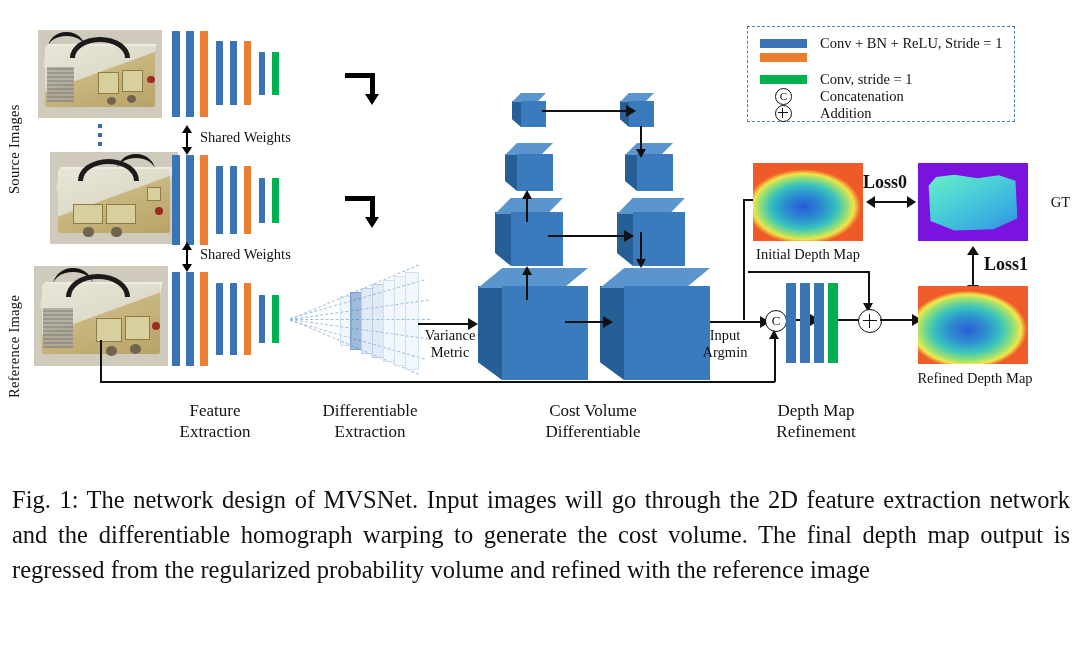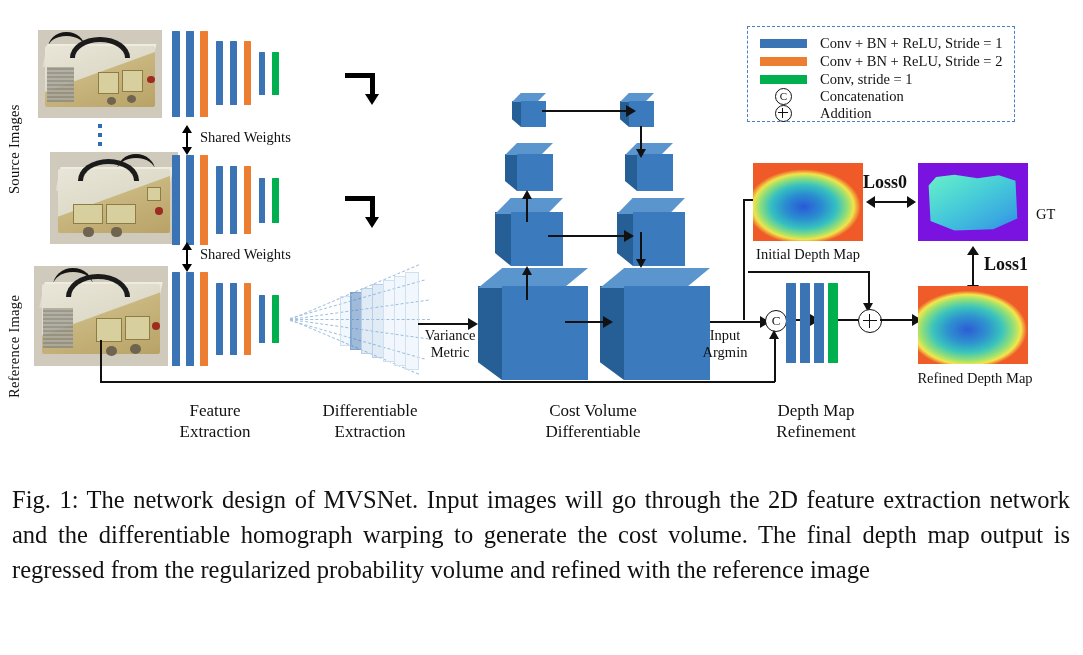--- a/index.html
+++ b/index.html
@@ -511,21 +511,21 @@
     <div style="position:absolute; left:743px; top:199px; width:12px; height:1.6px; background:#111;"></div>
     <div class="head" style="position:absolute; left:753px; top:194px; border-top:6px solid transparent; border-bottom:6px solid transparent; border-left:10px solid #111; width:0;height:0;"></div>
   </div>
 
   <div class="depthmap dm-initial" style="left:753px; top:163px; width:110px; height:78px;"></div>
   <div class="label" style="left:743px; top:246px; width:130px;">Initial Depth Map</div>
 
   <div class="depthmap dm-gt" style="left:918px; top:163px; width:110px; height:78px;">
     <div class="obj"></div>
   </div>
-  <div class="label" style="left:1036px; top:194px; width:34px; text-align:left;margin-top:12px;">GT</div>
+  <div class="label" style="left:1036px; top:194px; width:34px; text-align:right;">GT</div>
 
   <div style="position:absolute; left:866px; top:196px; width:50px; height:12px;">
     <div style="position:absolute; left:6px; top:5px; width:38px; height:1.6px; background:#111;"></div>
     <div style="position:absolute; left:0; top:0; width:0;height:0; border-top:6px solid transparent; border-bottom:6px solid transparent; border-right:9px solid #111;"></div>
     <div style="position:absolute; right:0; top:0; width:0;height:0; border-top:6px solid transparent; border-bottom:6px solid transparent; border-left:9px solid #111;"></div>
   </div>
   <div class="lossLabel" style="left:863px; top:172px;">Loss0</div>
 
   <div style="position:absolute; left:967px; top:246px; width:12px; height:48px;">
     <div style="position:absolute; left:5px; top:6px; width:1.6px; height:36px; background:#111;"></div>
@@ -591,21 +591,20 @@
     <div>Refinement</div>
   </div>
 
   <div class="legend" style="left:747px; top:26px; width:268px; height:96px;">
     <div class="legend-row" style="left:12px; top:8px;">
       <span class="legend-swatch" style="background:#3a74b5;"></span>
       <span>Conv + BN + ReLU, Stride = 1</span>
     </div>
     <div class="legend-row" style="left:12px; top:26px;">
       <span class="legend-swatch" style="background:#ed7d31;"></span>
-      <span>Conv + BN + ReLU, Stride = 2</span>
     </div>
     <div class="legend-row" style="left:12px; top:44px;">
       <span class="legend-swatch" style="background:#00b04f;"></span>
       <span>Conv, stride = 1</span>
     </div>
     <div class="legend-row" style="left:12px; top:61px;">
       <span class="legend-sym">
         <span class="sym-circle">C</span>
       </span>
       <span>Concatenation</span>

